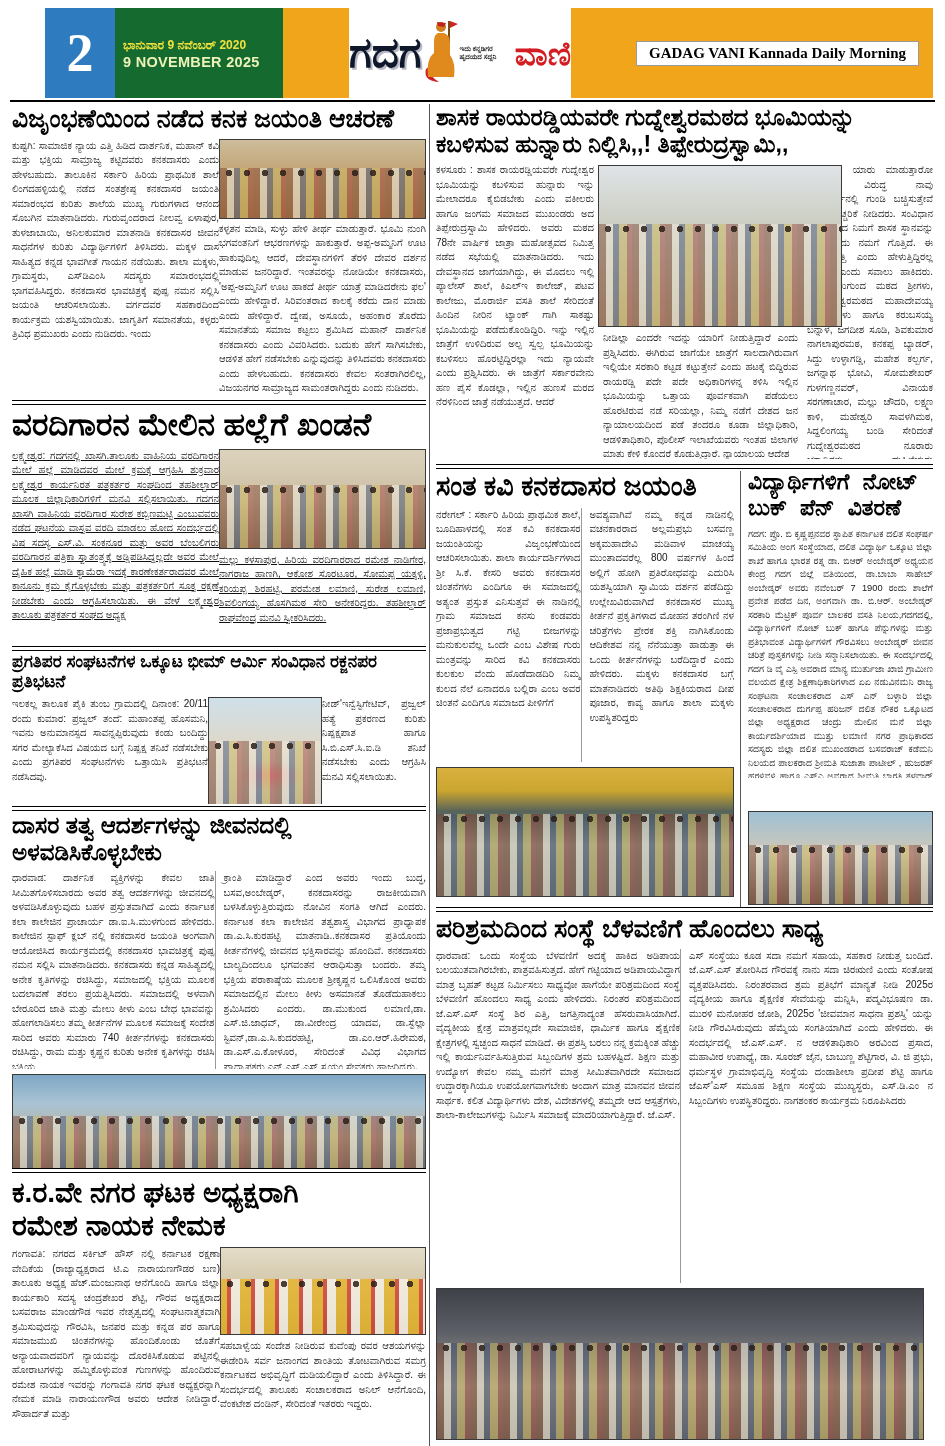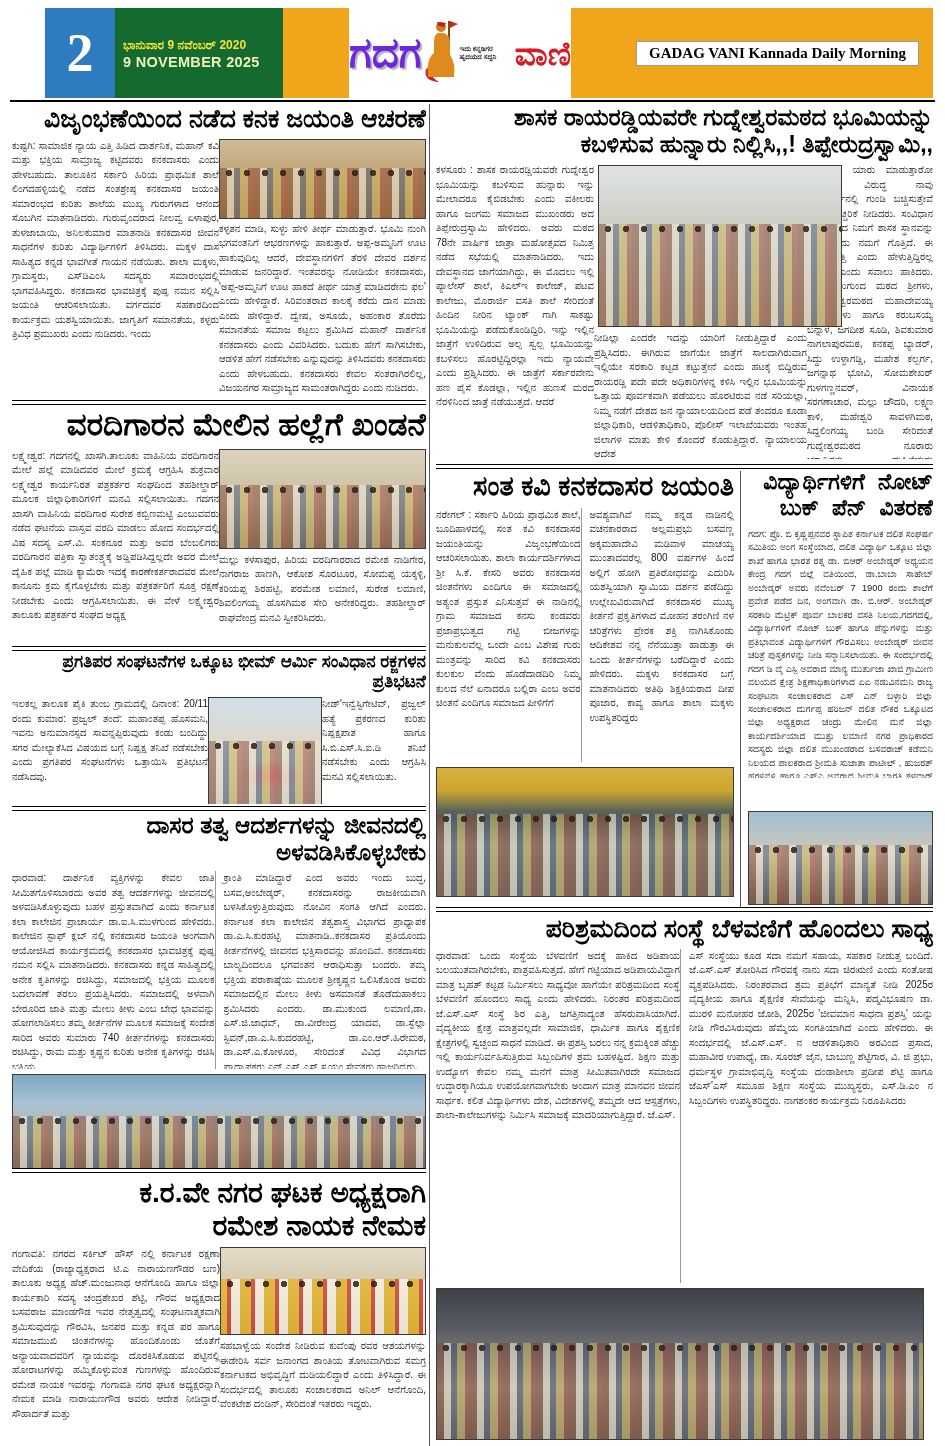--- a/index.html
+++ b/index.html
@@ -9,36 +9,36 @@
   
   .masthead-bar{position:absolute;left:45px;right:12px;top:8px;height:90px;display:flex;}
   .pagenum{width:70px;background:#2f7bc0;color:#fff;display:flex;align-items:center;justify-content:center;
            font-family:"Liberation Serif",serif;font-size:54px;font-weight:bold;}
   .datebox{width:152px;background:#156b2f;display:flex;flex-direction:column;justify-content:center;padding:0 8px;}
   .datebox .kn{color:#f2e23c;font-size:12px;font-weight:bold;line-height:1.5;}
   .datebox .en{color:#eef2b8;font-size:14.5px;font-weight:bold;letter-spacing:.3px;}
   .ystrip{background:#f0a51a;}
   .gap1{width:66px;}
   .mastmid{width:222px;background:#fff;display:flex;align-items:center;justify-content:center;gap:2px;}
-  .mw1{font-size:42px;font-weight:bold;color:#6d28d9;text-shadow:2px 2px 0 #b9b9c6;line-height:1;}
+  .mw1{font-size:42px;font-weight:bold;color:#0f172a;text-shadow:2px 2px 0 #b9b9c6;line-height:1;}
   .mstack{display:flex;flex-direction:row;align-items:center;}
   .tagline{font-size:7px;color:#222;font-weight:bold;margin-bottom:1px;}
   .mw2{font-size:33px;font-weight:bold;color:#d31d23;line-height:1;}
   .yright{flex:1;display:flex;align-items:center;padding-left:32px;}
   .gv-box{margin-left:auto;margin-right:14px;background:#fff;border:1px solid #9a9a9a;padding:3px 12px;
           font-family:"Liberation Serif",serif;font-size:15px;font-weight:bold;color:#000;white-space:nowrap;}
   .header-rule{position:absolute;left:10px;right:10px;top:100px;border-top:2.5px solid #000;}
 
   
   .vr{position:absolute;width:0;border-left:1px solid #555;}
   .hrule{position:absolute;height:3px;border-top:1px solid #000;border-bottom:1px solid #000;}
 
   
   .art{position:absolute;overflow:hidden;}
-  .hl{font-weight:bold;text-align:right;color:#000;margin:0 0 5px 0;line-height:1.18;}
+  .hl{font-weight:bold;text-align:left;color:#000;margin:0 0 5px 0;line-height:1.18;}
   .cols{display:flex;}
   .col{flex:1;min-width:0;}
   .sep{border-left:1px solid #999;padding-left:8px;}
   .btxt{font-size:10px;line-height:1.45;text-align:justify;color:#161616;overflow:hidden;}
 
   .ph{position:relative;border:1px solid #3a3a3a;overflow:hidden;}
   .crowd{position:absolute;left:0;right:0;bottom:0;height:64%;display:block;
      background-image:
        radial-gradient(circle 3.5px at 9px 5px, rgba(45,32,26,.85) 96%, transparent 100%),
        repeating-linear-gradient(90deg, rgba(120,60,40,.45) 0 7px, rgba(235,230,215,.6) 7px 14px,
@@ -65,21 +65,21 @@
   #a1{left:12px;top:104px;width:414px;height:294px;}
   #a1 .hl{font-size:25px;}
   #a1 .cols{height:256px;}
   #a1 .ph{height:78px;margin-bottom:3px;}
   #a1 .col .btxt{height:100%;}
   #a1 .c2txt{height:172px;}
 
   #r1{left:12px;top:400px;width:414px;}
   #a3{left:12px;top:407px;width:414px;height:237px;}
   #a3 .hl{font-size:31px;}
-  #a3 .cols{height:190px;}
+  #a3 .cols{height:190px;text-decoration:underline;}
   #a3 .ph{height:98px;margin-bottom:4px;}
   #r2{left:12px;top:646px;width:414px;}
   #a6{left:12px;top:652px;width:414px;height:152px;}
   #a6 .hl{font-size:17px;}
   #a6 .row{display:flex;gap:0;height:124px;}
   #a6 .c1{width:196px;}
   #a6 .ph{width:112px;height:118px;flex:none;}
   #a6 .c3{flex:1;}
   #r3{left:12px;top:806px;width:414px;}
   #a7{left:12px;top:812px;width:414px;height:356px;}
@@ -88,21 +88,21 @@
   #a7 .ph{height:114px;margin-top:5px;}
   #r4{left:12px;top:1168px;width:414px;}
   #a8{left:12px;top:1176px;width:414px;height:270px;}
   #a8 .hl{font-size:28px;}
   #a8 .cols{height:196px;}
   #a8 .ph{height:86px;margin-bottom:4px;}
 
   
   #a2{left:436px;top:104px;width:497px;height:358px;}
   #a2 .hl{font-size:23px;}
-  #a2 .body2{position:relative;height:296px;display:flex;justify-content:space-between;}
+  #a2 .body2{position:relative;height:296px;display:flex;gap:9px;justify-content:space-between;}
   #a2 .ca{width:158px;flex:none;}
   #a2 .cb{flex:1;padding-top:168px;}
   #a2 .cc{width:126px;flex:none;}
   #a2 .ph{position:absolute;left:162px;top:2px;width:242px;height:160px;}
   #r5{left:436px;top:464px;width:497px;}
   #a4{left:436px;top:471px;width:298px;height:434px;}
   #a4 .hl{font-size:27px;}
   #a4 .cols{height:254px;}
   #a4 .ph{height:128px;margin-top:5px;}
   #vr2{left:740px;top:471px;height:436px;}
@@ -176,21 +176,21 @@
         <div class="ph p3">
             <i class="crowd"></i>
           </div>
         <div class="btxt">ಮಲ್ಲು ಕಳಸಾಪುರ, ಹಿರಿಯ ವರದಿಗಾರರಾದ ರಮೇಶ ನಾಡಿಗೇರ, ನಾಗರಾಜ ಹಾಣಗಿ, ಆಕೋಶ ಸೊರಟೂರ, ಸೋಮಪ್ಪ ಯಕ್ಕಳ್ಳಿ, ಕರಿಯಪ್ಪ ಶಿರಹಟ್ಟಿ, ಪರಮೇಶ ಲಮಾಣಿ, ಸುರೇಶ ಲಮಾಣಿ, ಶಿವಲಿಂಗಯ್ಯ ಹೊಸಗಿಮಠ ಸೇರಿ ಅನೇಕರಿದ್ದರು. ತಹಶೀಲ್ದಾರ್ ರಾಘವೇಂದ್ರ ಮನವಿ ಸ್ವೀಕರಿಸಿದರು.</div>
       </div>
     </div>
   </div>
   <div class="hrule" id="r2"></div>
 
   <div class="art" id="a6">
-    <h2 class="hl">ಪ್ರಗತಿಪರ ಸಂಘಟನೆಗಳ ಒಕ್ಕೂಟ ಭೀಮ್ ಆರ್ಮಿ ಸಂವಿಧಾನ ರಕ್ಜಗಳನ ಪ್ರತಿಭಟನೆ</h2>
+    <h2 class="hl">ಪ್ರಗತಿಪರ ಸಂಘಟನೆಗಳ ಒಕ್ಕೂಟ ಭೀಮ್ ಆರ್ಮಿ ಸಂವಿಧಾನ ರಕ್ಜನಪರ ಪ್ರತಿಭಟನೆ</h2>
     <div class="row">
       <div class="c1 btxt">ಇಲಕಲ್ಲ ತಾಲೂಕ ಪೈಕಿ ತುಂಬ ಗ್ರಾಮದಲ್ಲಿ ದಿನಾಂಕ: 20/11 ರಂದು ಕುಮಾರ: ಪ್ರಜ್ವಲ್ ತಂದೆ: ಮಹಾಂತಪ್ಪ ಹೊಸಮನಿ, ಇವನು ಅನುಮಾನಸ್ಪದ ಸಾವನ್ನಪ್ಪಿರುವುದು ಕಂಡು ಬಂದಿದ್ದು ಸಗರ ಮೇಲ್ಯಾಕೆಸಿದ ವಿಷಯದ ಬಗ್ಗೆ ನಿಷ್ಪಕ್ಷ ತನಿಖೆ ನಡೆಸಬೇಕು ಎಂದು ಪ್ರಗತಿಪರ ಸಂಘಟನೆಗಳು ಒತ್ತಾಯಿಸಿ ಪ್ರತಿಭಟನೆ ನಡೆಸಿದವು.</div>
       <div class="ph p6">
           <i class="crowd"></i>
         </div>
       <div class="c3 btxt">ನೀಡ್'ಇನ್ವೆಸ್ಟಿಗೇಟಿವ್, ಪ್ರಜ್ವಲ್ ಹತ್ಯೆ ಪ್ರಕರಣದ ಕುರಿತು ನಿಷ್ಪಕ್ಷಪಾತ ಹಾಗೂ ಸಿ.ಬಿ.ಎಸ್.ಸಿ.ಐ.ಡಿ ತನಿಖೆ ನಡೆಸಬೇಕು ಎಂದು ಆಗ್ರಹಿಸಿ ಮನವಿ ಸಲ್ಲಿಸಲಾಯಿತು.</div>
     </div>
   </div>
   <div class="hrule" id="r3"></div>
 

